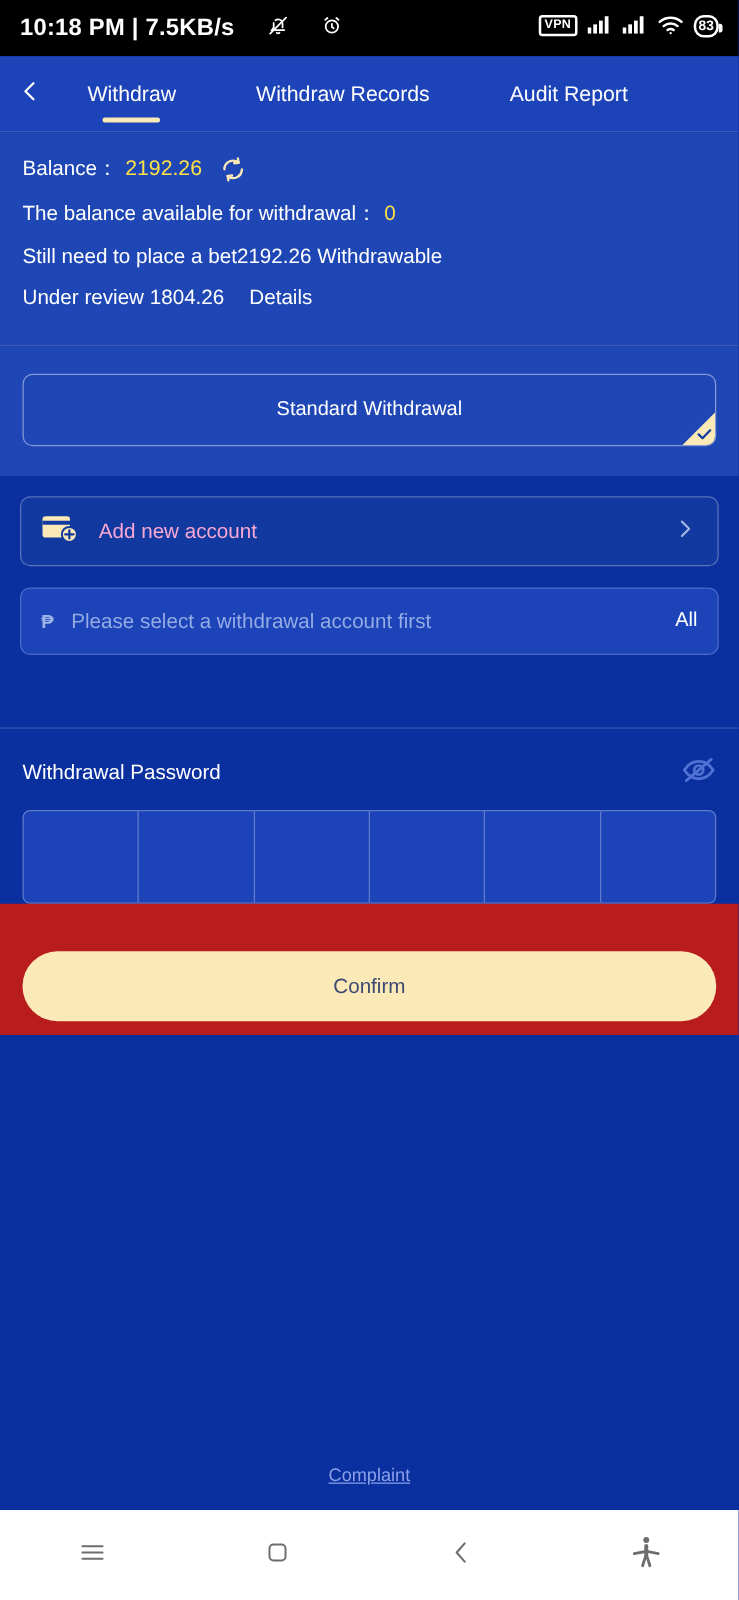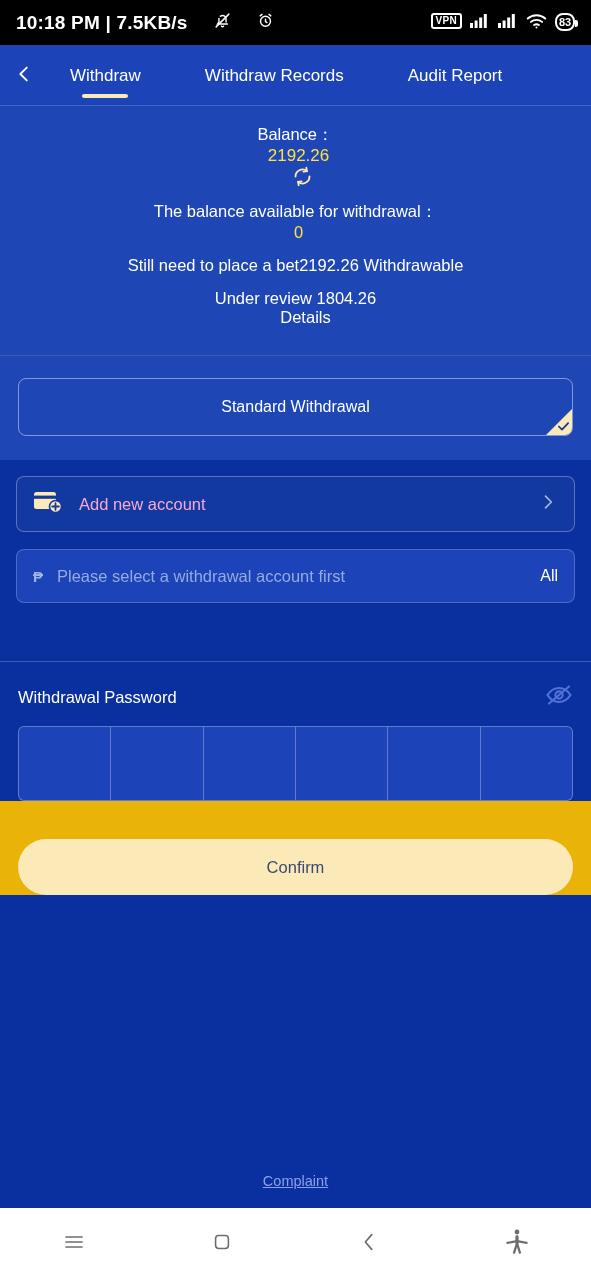--- a/index.html
+++ b/index.html
@@ -57,21 +57,21 @@
   .tabbar:after{
     content:""; position:absolute; left:0; right:0; bottom:0; height:1px;
     background:rgba(255,255,255,.18);
   }
 
   
   .info-block{
     background:#1e46b4; padding:18px 18px 14px 18px; flex:0 0 auto;
     position:relative;
   }
-  .info-row{ display:flex; align-items:center; color:#fff; font-size:16.5px; margin-bottom:14px;flex-direction:column; }
+  .info-row{ display:flex; align-items:center; color:#fff; font-size:16.5px; margin-bottom:14px; }
   .info-row:last-child{ margin-bottom:14px; }
   .amber{ color:#fde047;text-align:right; }
   .bal-amt{ margin-left:6px; font-size:17px; }
   .refresh-icn{ margin-left:14px; display:flex; align-items:center; cursor:pointer; }
   .gap-l{ margin-left:20px; }
   .divider{ height:1px; background:rgba(255,255,255,.22); }
 
   
   .method-sec{ background:#1e46b4; padding:22px 18px 24px 18px; }
   .method-card{
@@ -114,21 +114,21 @@
   .pwd-head{ display:flex; align-items:center; justify-content:space-between; }
   .pwd-label{ color:#fff; font-size:16.5px; }
   .eye-off{ cursor:pointer; }
   .otp-row{
     margin-top:16px; display:flex; border:1px solid rgba(255,255,255,.30);
     border-radius:6px; overflow:hidden; height:75px; background:#1c43b8;
   }
   .otp-cell{ flex:1; border-right:1px solid rgba(255,255,255,.30); cursor:text; }
   .otp-cell:last-child{ border-right:none; }
 
-  .confirm-wrap{ padding:38px 18px 0 18px; background:#eab308; }
+  .confirm-wrap{ padding:38px 18px 11px 18px; background:#b91c1c; }
   .confirm-btn{
     height:56px; border-radius:28px; background:#fbe9b8; border:none;
     width:100%; color:#3b4a72; font-size:16.5px; cursor:pointer;
     font-family:"Liberation Sans", sans-serif;
   }
 
   .fill{ flex:1; background:#0a2f9e; }
 
   
   .complaint-wrap{

